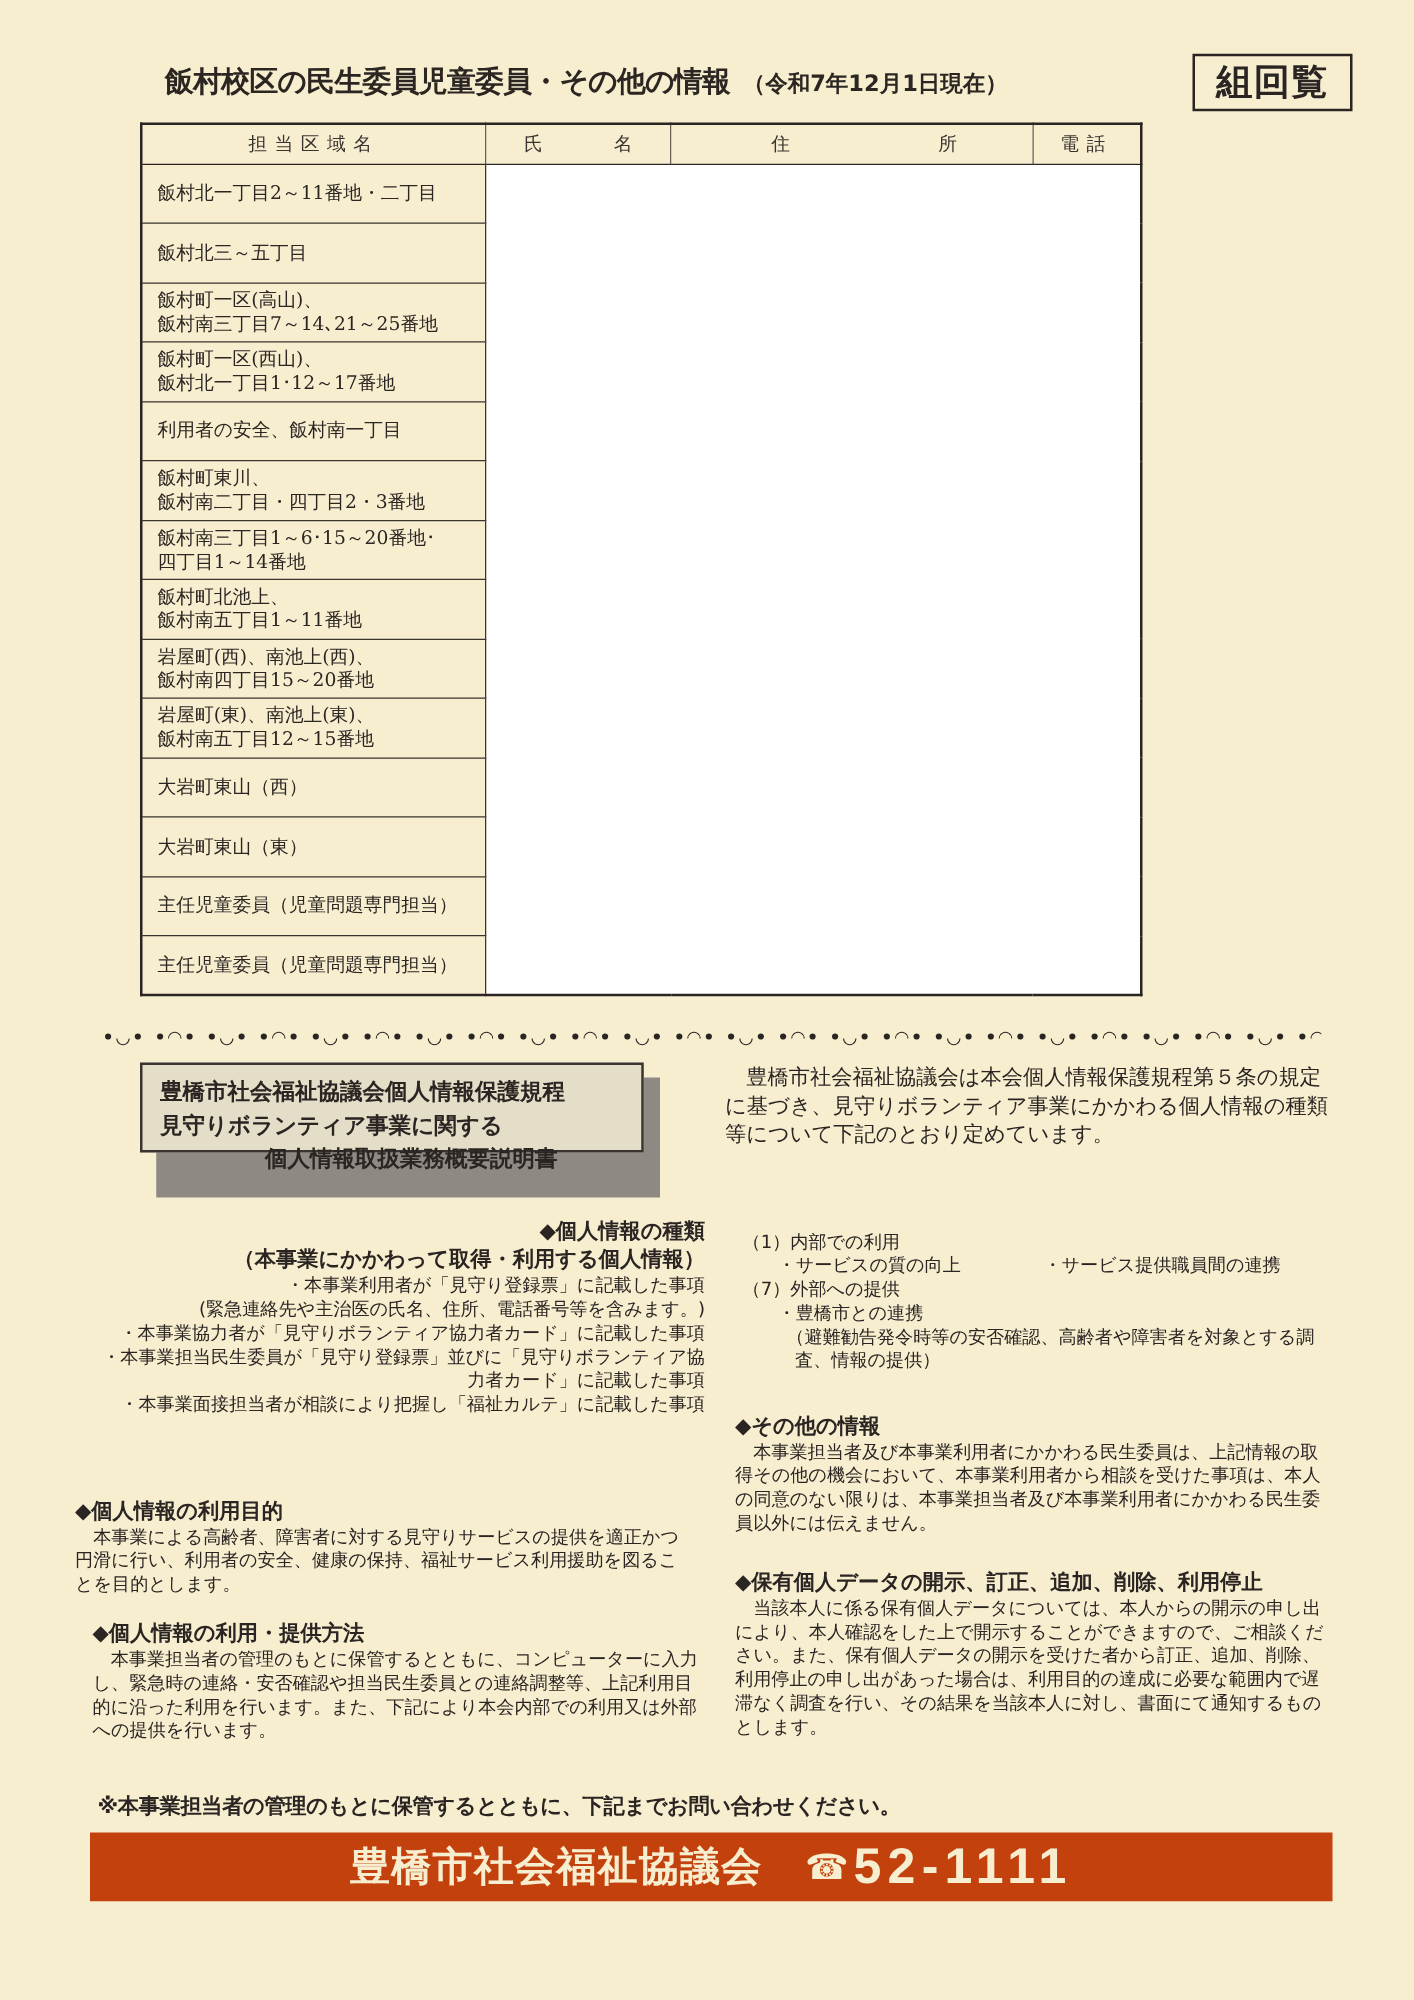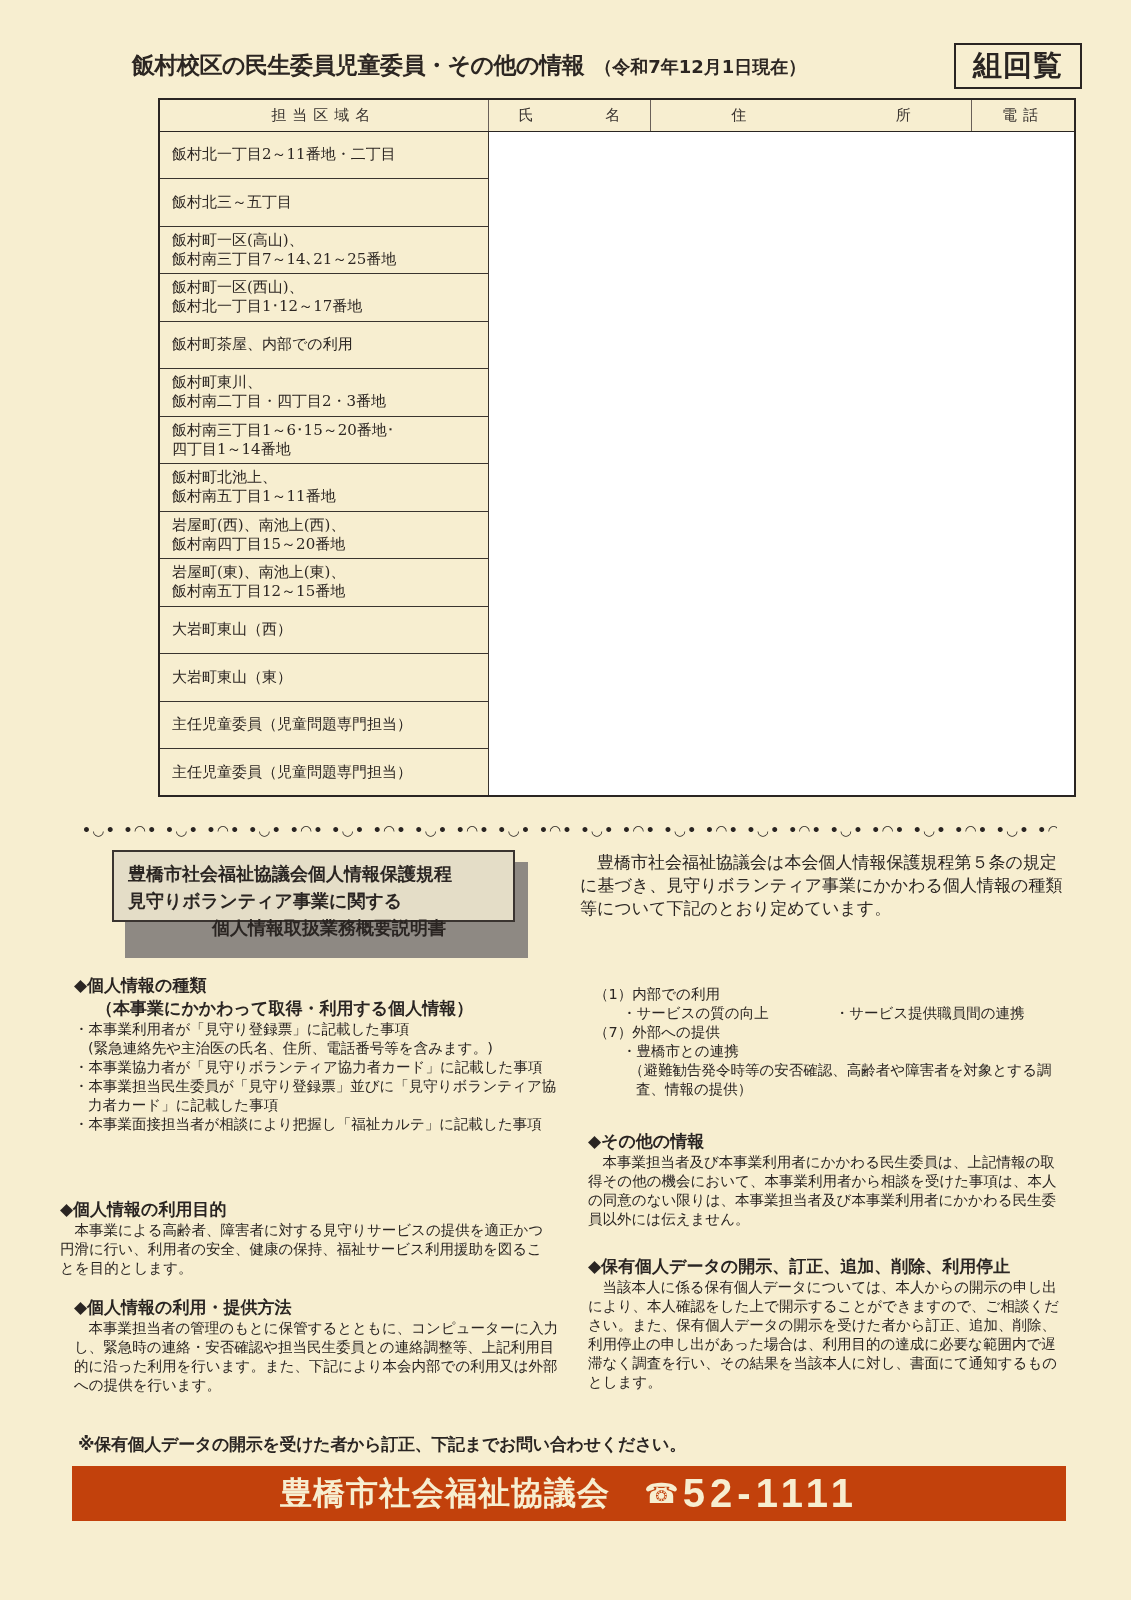--- a/index.html
+++ b/index.html
@@ -4,21 +4,21 @@
 <style>
   * { box-sizing: border-box; margin: 0; padding: 0; }
   html, body { width: 1131px; height: 1600px; background: #f7eed0; overflow: hidden; }
   body { position: relative; font-family: "DejaVu Sans", sans-serif; color: #2a2522; }
 
   .title-row { position: absolute; left: 132px; top: 50px; width: 800px; height: 40px; display: flex; align-items: baseline; }
   .title-main { font-size: 23px; font-weight: bold; letter-spacing: -0.5px; color: #2c2622; }
   .title-date { font-size: 18px; font-weight: bold; margin-left: 10px; color: #2c2622; }
   .circulate { position: absolute; left: 954px; top: 43px; width: 128px; height: 46px; border: 2px solid #2a2522; font-size: 29px; font-weight: bold; display: flex; align-items: center; justify-content: center; letter-spacing: 1px; }
 
-  table.roster { position: absolute; left: 112px; top: 98px; width: 918px; border-collapse: collapse; border: 2px solid #2a2522; font-family: "DejaVu Serif", serif; margin-left: 46px; }
+  table.roster { position: absolute; left: 112px; top: 98px; width: 802px; border-collapse: collapse; border: 2px solid #2a2522; font-family: "DejaVu Serif", serif; }
   table.roster th { height: 32px; font-weight: normal; font-size: 15px; color: #3a3430; border-bottom: 1px solid #2a2522; border-right: 1px solid #6a6058; letter-spacing: 6px; }
   table.roster td.area { width: 330px; font-size: 15px; line-height: 19px; padding: 0 12px; border-bottom: 1px solid #3a342f; border-right: 1px solid #3a342f; color: #2c2622; vertical-align: middle; }
   table.roster td.blank { background: #ffffff; border: none; }
   .th-name { width: 163px; }
   .th-addr { width: 321px; }
   .th-tel { width: 104px; }
   .spread { display: flex; justify-content: space-between; padding: 0 30px; letter-spacing: 0; }
 
   .wavy { position: absolute; left: 82px; top: 822px; width: 975px; font-size: 14px; color: #2a2522; letter-spacing: 2px; white-space: nowrap; overflow: hidden; font-weight: bold; }
 
@@ -92,21 +92,21 @@
         </td>
       </tr>
       <tr style="height: 47.5px;">
         <td class="area">
           <div>飯村町一区(西山)、</div>
           <div>飯村北一丁目1･12～17番地</div>
         </td>
       </tr>
       <tr style="height: 47.5px;">
         <td class="area">
-          <div>飯村町茶屋、内部での利用</div>
+          <div>利用者の安全、飯村南一丁目</div>
         </td>
       </tr>
       <tr style="height: 47.5px;">
         <td class="area">
           <div>飯村町東川、</div>
           <div>飯村南二丁目・四丁目2・3番地</div>
         </td>
       </tr>
       <tr style="height: 47.5px;">
         <td class="area">
@@ -159,21 +159,21 @@
 
 <div class="boxed-title-shadow"></div>
 <div class="boxed-title">
   <div>豊橋市社会福祉協議会個人情報保護規程</div>
   <div>見守りボランティア事業に関する</div>
   <div class="l3">個人情報取扱業務概要説明書</div>
 </div>
 
 <p class="intro">豊橋市社会福祉協議会は本会個人情報保護規程第５条の規定に基づき、見守りボランティア事業にかかわる個人情報の種類等について下記のとおり定めています。</p>
 
-<div class="sec" style="left:74px; top:974px; width:490px;">
+<div class="sec" style="left:74px; top:974px; width:490px;text-align:right;">
   <h3>◆個人情報の種類</h3>
   <h4>（本事業にかかわって取得・利用する個人情報）</h4>
   <div class="bullet">・本事業利用者が「見守り登録票」に記載した事項</div>
   <div class="bullet-sub">(緊急連絡先や主治医の氏名、住所、電話番号等を含みます。)</div>
   <div class="bullet">・本事業協力者が「見守りボランティア協力者カード」に記載した事項</div>
   <div class="bullet">・本事業担当民生委員が「見守り登録票」並びに「見守りボランティア協力者カード」に記載した事項</div>
   <div class="bullet">・本事業面接担当者が相談により把握し「福祉カルテ」に記載した事項</div>
 </div>
 
 <div class="sec" style="left:60px; top:1198px; width:490px;">
@@ -200,19 +200,19 @@
 <div class="sec" style="left:588px; top:1130px; width:480px;">
   <h3>◆その他の情報</h3>
   <p class="body">本事業担当者及び本事業利用者にかかわる民生委員は、上記情報の取得その他の機会において、本事業利用者から相談を受けた事項は、本人の同意のない限りは、本事業担当者及び本事業利用者にかかわる民生委員以外には伝えません。</p>
 </div>
 
 <div class="sec" style="left:588px; top:1255px; width:480px;">
   <h3>◆保有個人データの開示、訂正、追加、削除、利用停止</h3>
   <p class="body">当該本人に係る保有個人データについては、本人からの開示の申し出により、本人確認をした上で開示することができますので、ご相談ください。また、保有個人データの開示を受けた者から訂正、追加、削除、利用停止の申し出があった場合は、利用目的の達成に必要な範囲内で遅滞なく調査を行い、その結果を当該本人に対し、書面にて通知するものとします。</p>
 </div>
 
-<div class="notice">※保有個人データの開示を受けた者から訂正、下記までお問い合わせください。</div>
+<div class="notice">※本事業担当者の管理のもとに保管するとともに、下記までお問い合わせください。</div>
 
 <div class="contact-bar">
   <span class="org">豊橋市社会福祉協議会</span>
   <span class="tel-icon">☎</span>
   <span class="tel">52-1111</span>
 </div>
 
 </body></html>

